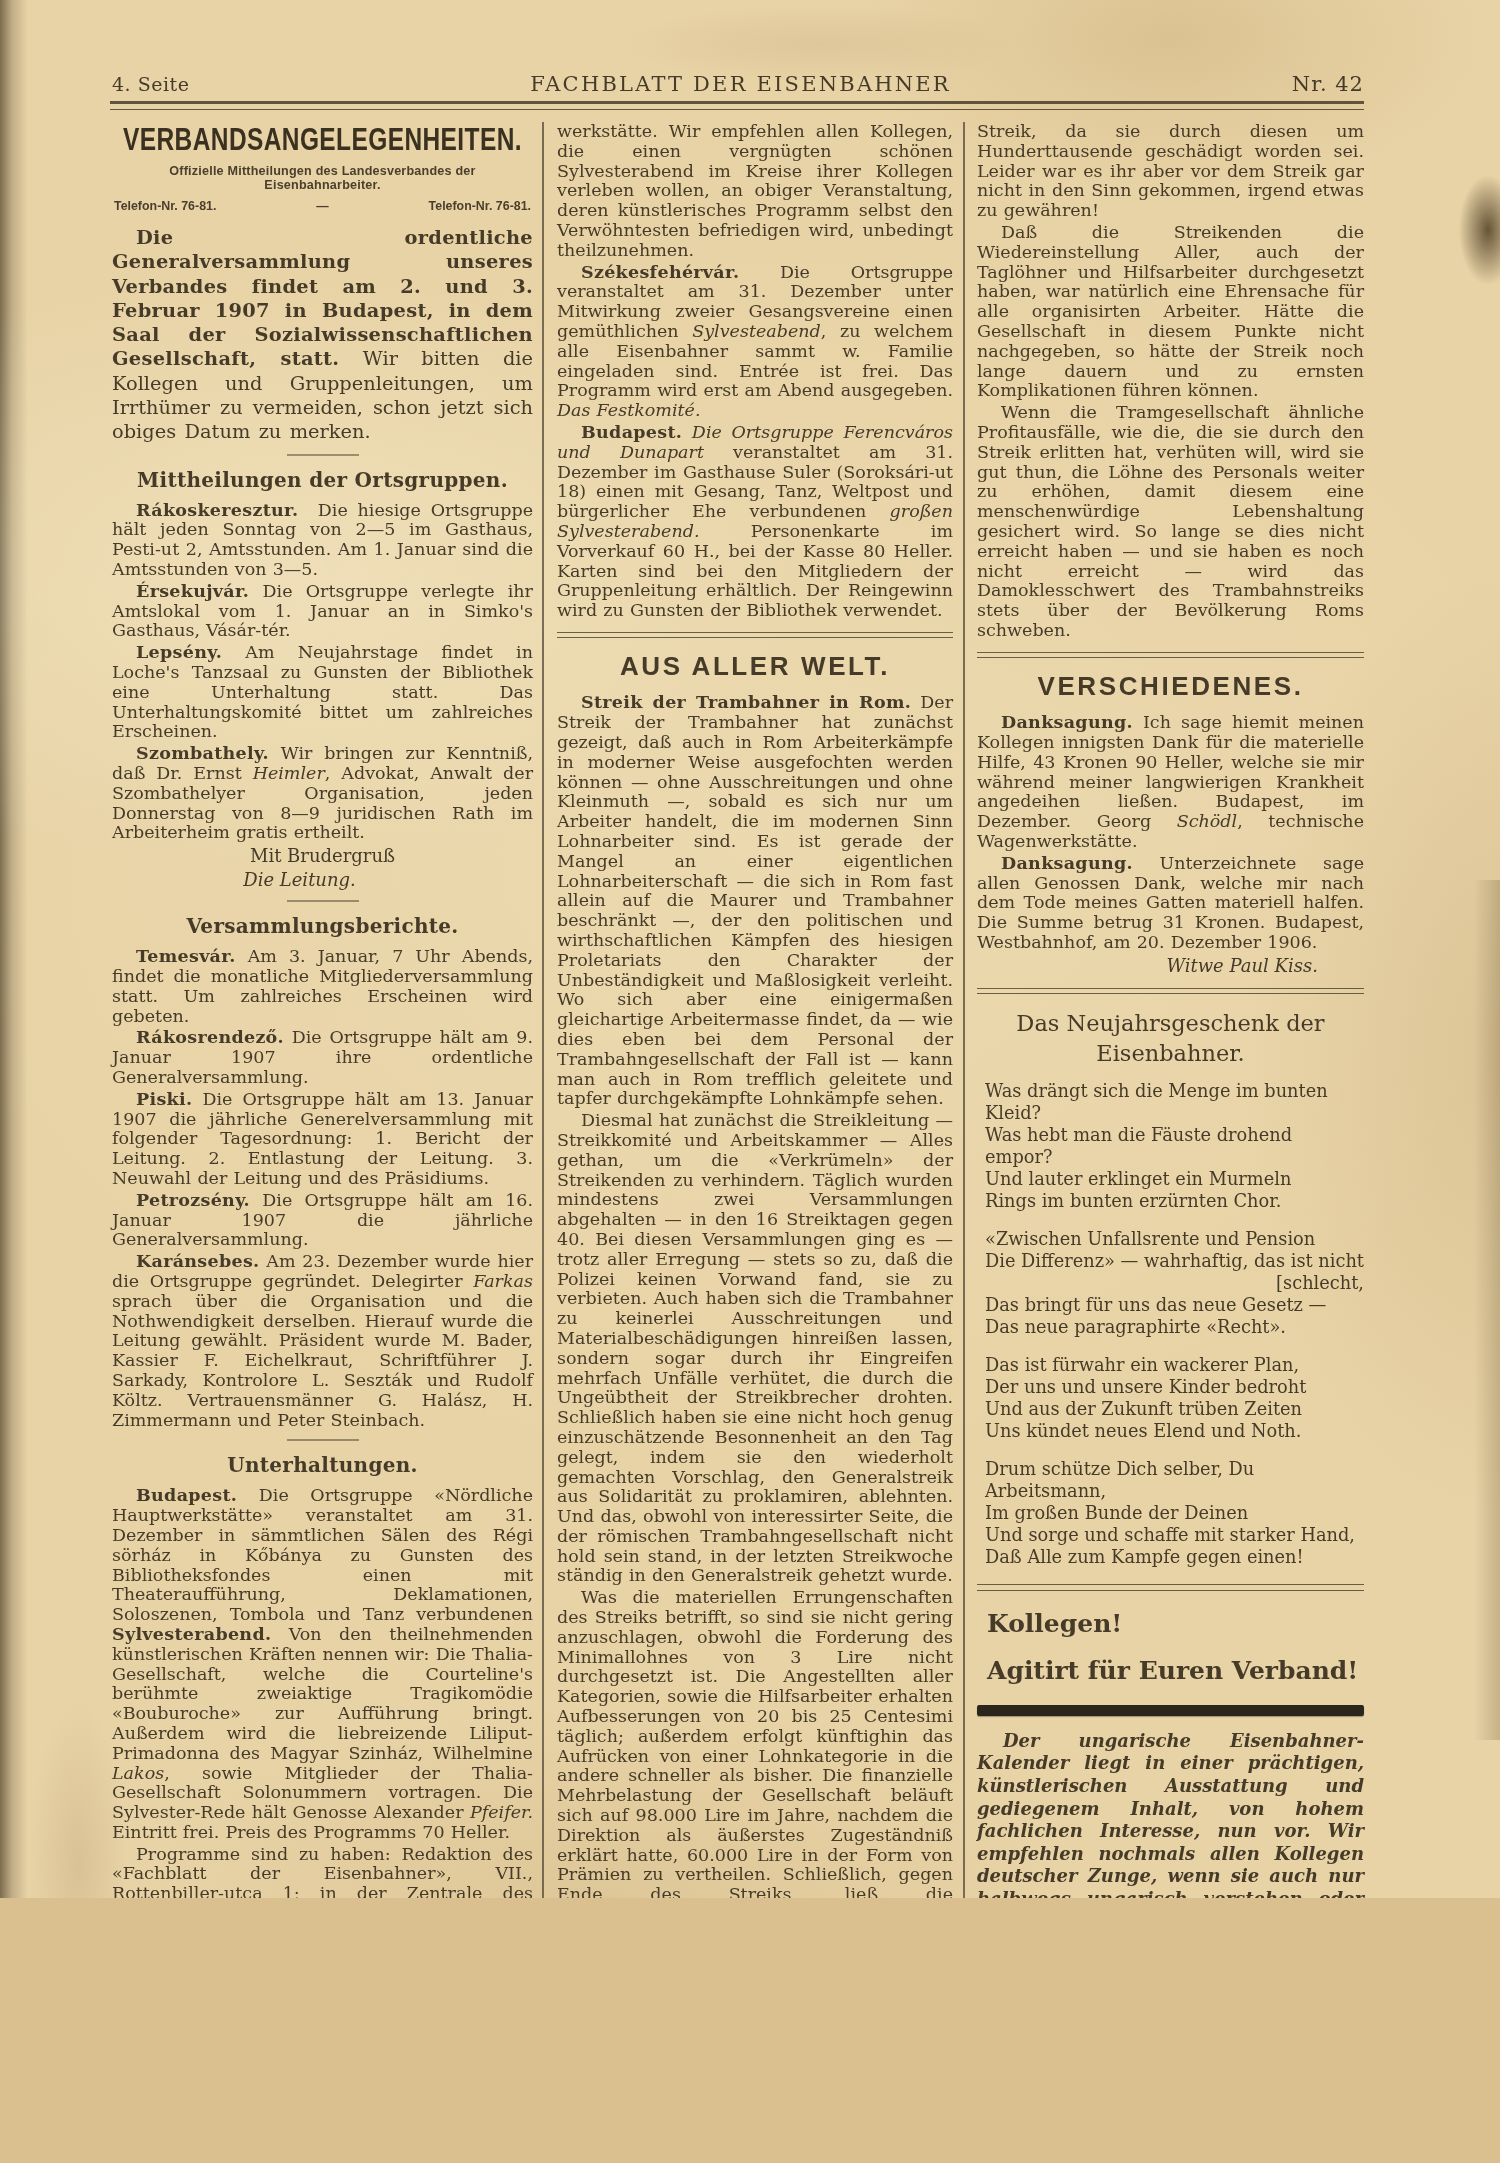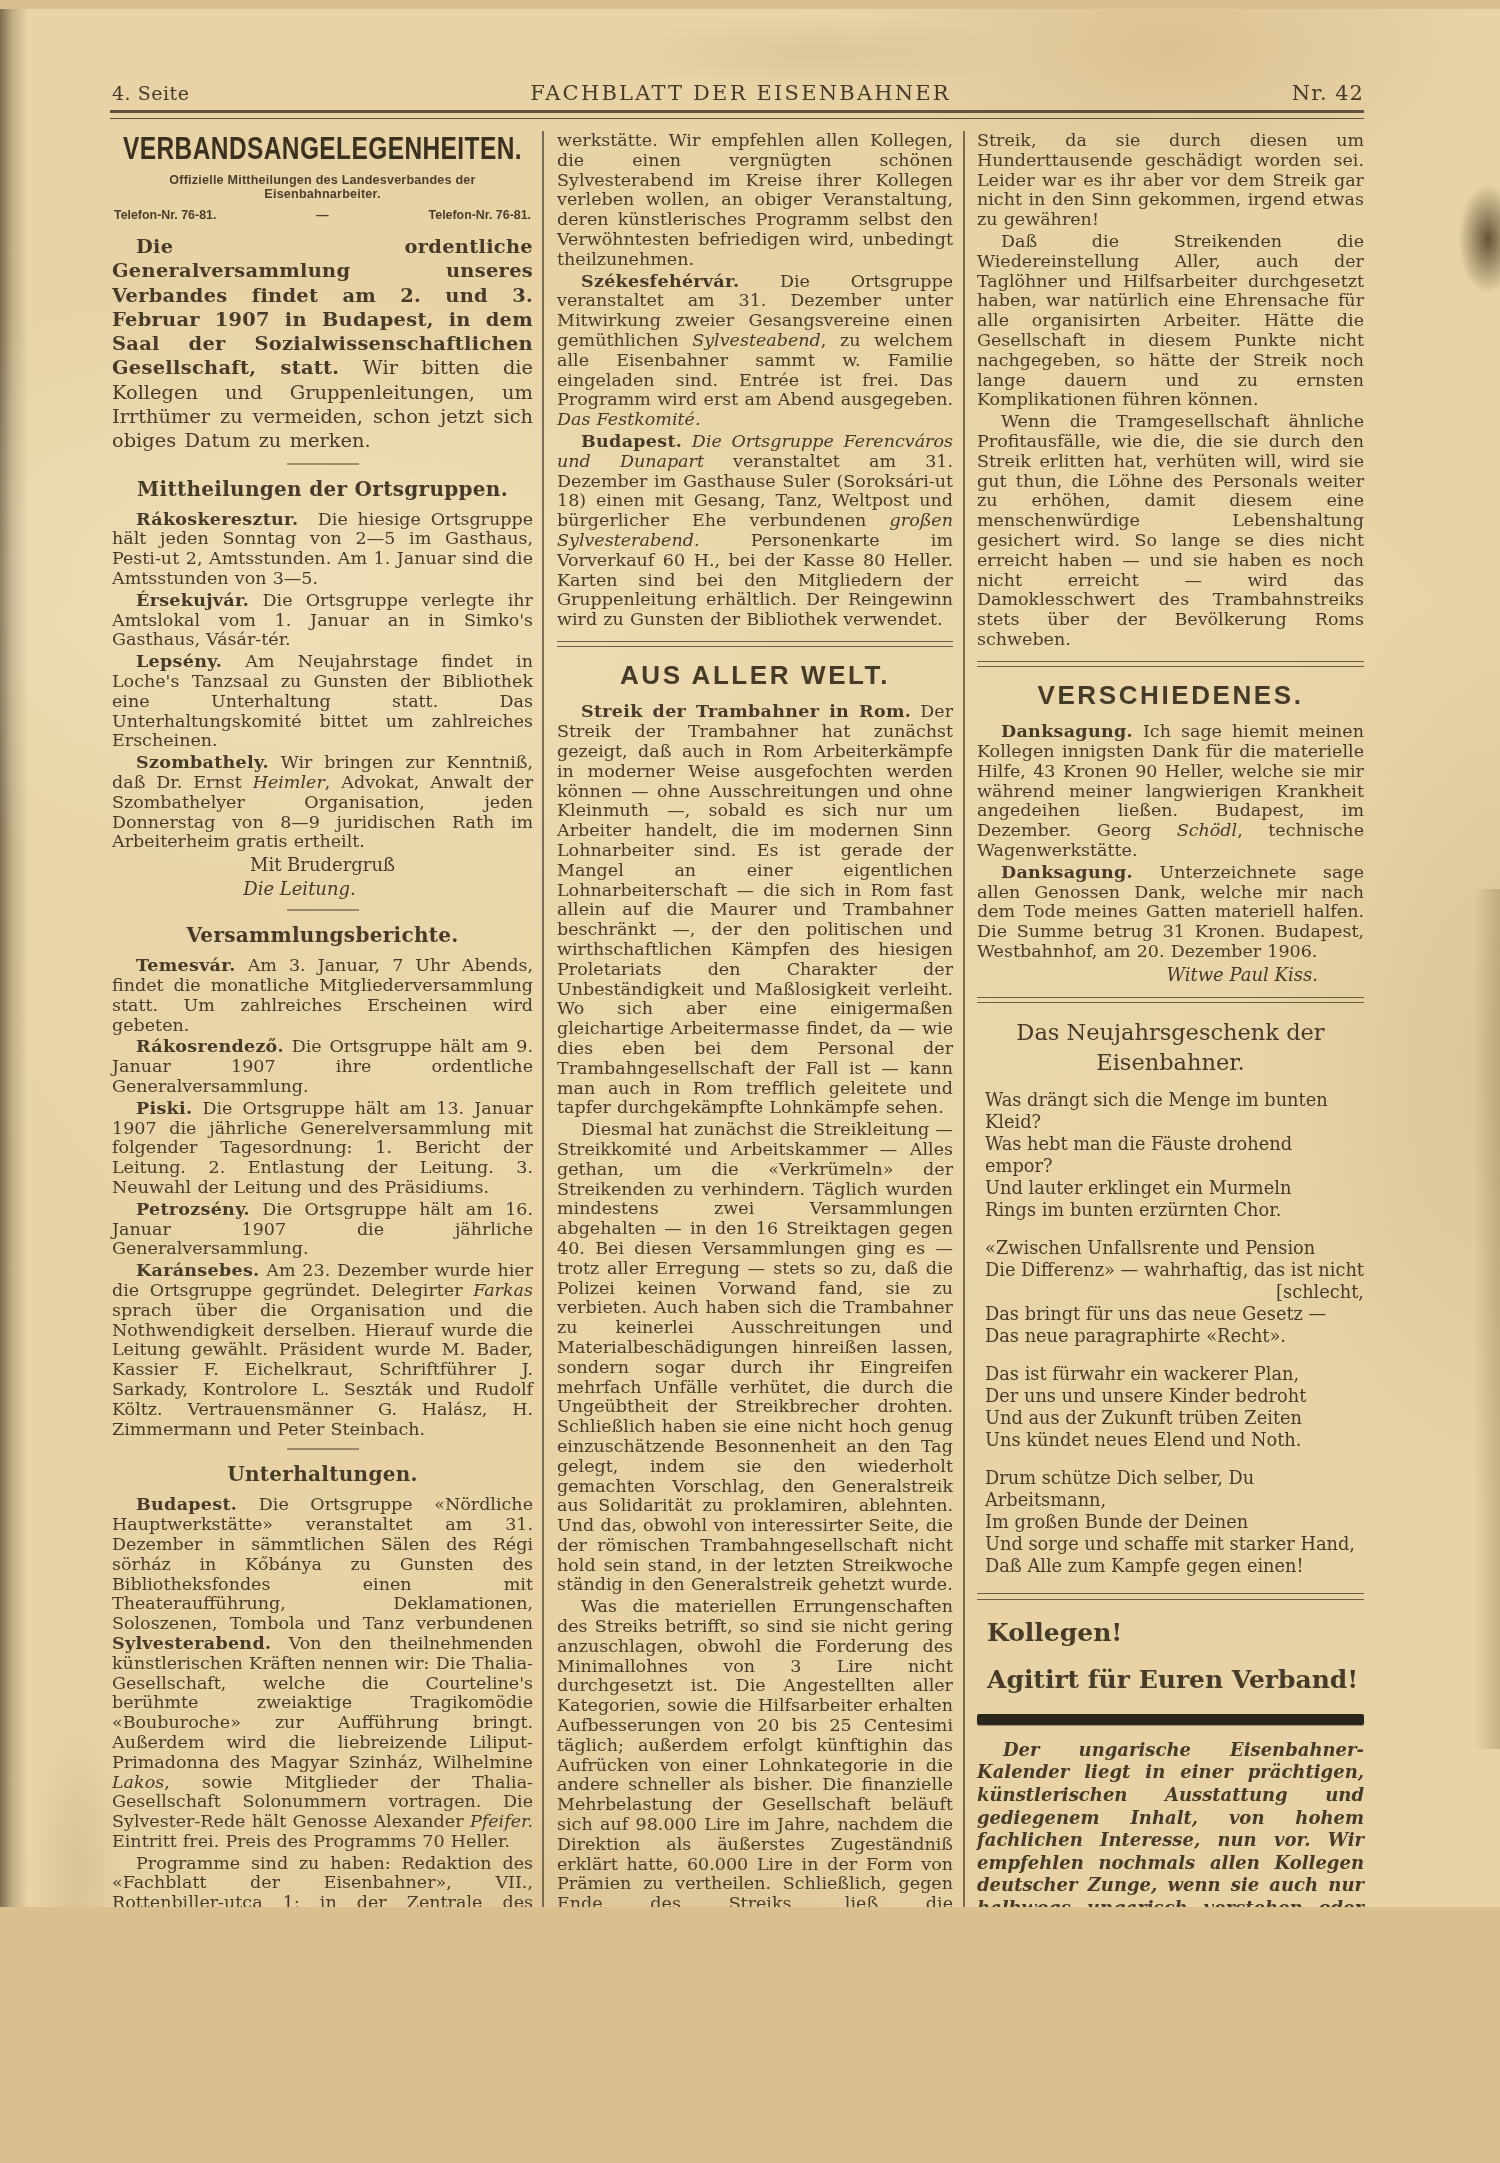--- a/index.html
+++ b/index.html
@@ -10,21 +10,20 @@
     position:relative;width:1500px;height:1898px;overflow:hidden;
     font-family:"DejaVu Serif",serif;color:var(--ink);
     background:
       radial-gradient(ellipse 900px 500px at 18% 30%, rgba(255,248,225,.28), transparent 60%),
       radial-gradient(ellipse 1200px 900px at 50% 45%, rgba(250,240,210,.20), transparent 70%),
       radial-gradient(ellipse 520px 260px at 78% 2%, rgba(165,125,65,.20), transparent 60%),
       radial-gradient(ellipse 420px 760px at 100% 55%, rgba(150,115,60,.16), transparent 62%),
       radial-gradient(ellipse 760px 320px at 40% 100%, rgba(150,115,60,.13), transparent 60%),
       linear-gradient(90deg, rgba(52,40,22,.60) 0px, rgba(52,40,22,.22) 12px, rgba(52,40,22,0) 28px),
       var(--paper);
-    margin-top: 9px;
   }
   .stain{position:absolute;pointer-events:none;}
   .st-a{right:-20px;top:170px;width:64px;height:120px;background:radial-gradient(ellipse,rgba(58,42,18,.75),rgba(58,42,18,0) 65%);}
   .st-b{left:28px;top:1700px;width:100px;height:330px;background:radial-gradient(ellipse,rgba(120,90,50,.14),transparent 70%);}
   .st-c{left:620px;top:4px;width:400px;height:80px;background:radial-gradient(ellipse,rgba(150,110,60,.12),transparent 70%);}
   .st-d{left:518px;top:2104px;width:16px;height:6px;background:rgba(40,30,15,.55);border-radius:50%;}
   .st-e{right:0;top:880px;width:26px;height:860px;background:linear-gradient(270deg,rgba(90,70,40,.24),transparent);}
 
   .pagehead{position:absolute;left:112px;width:1252px;top:72px;display:flex;justify-content:space-between;align-items:baseline;}
   .ph-left{font-size:19px;letter-spacing:.5px;}

